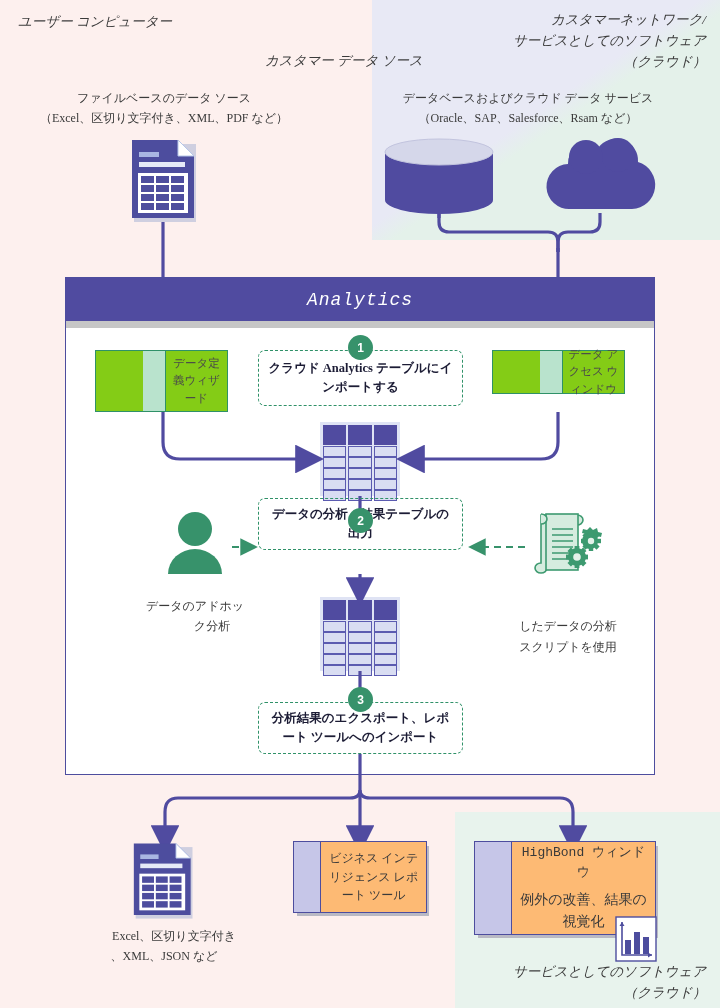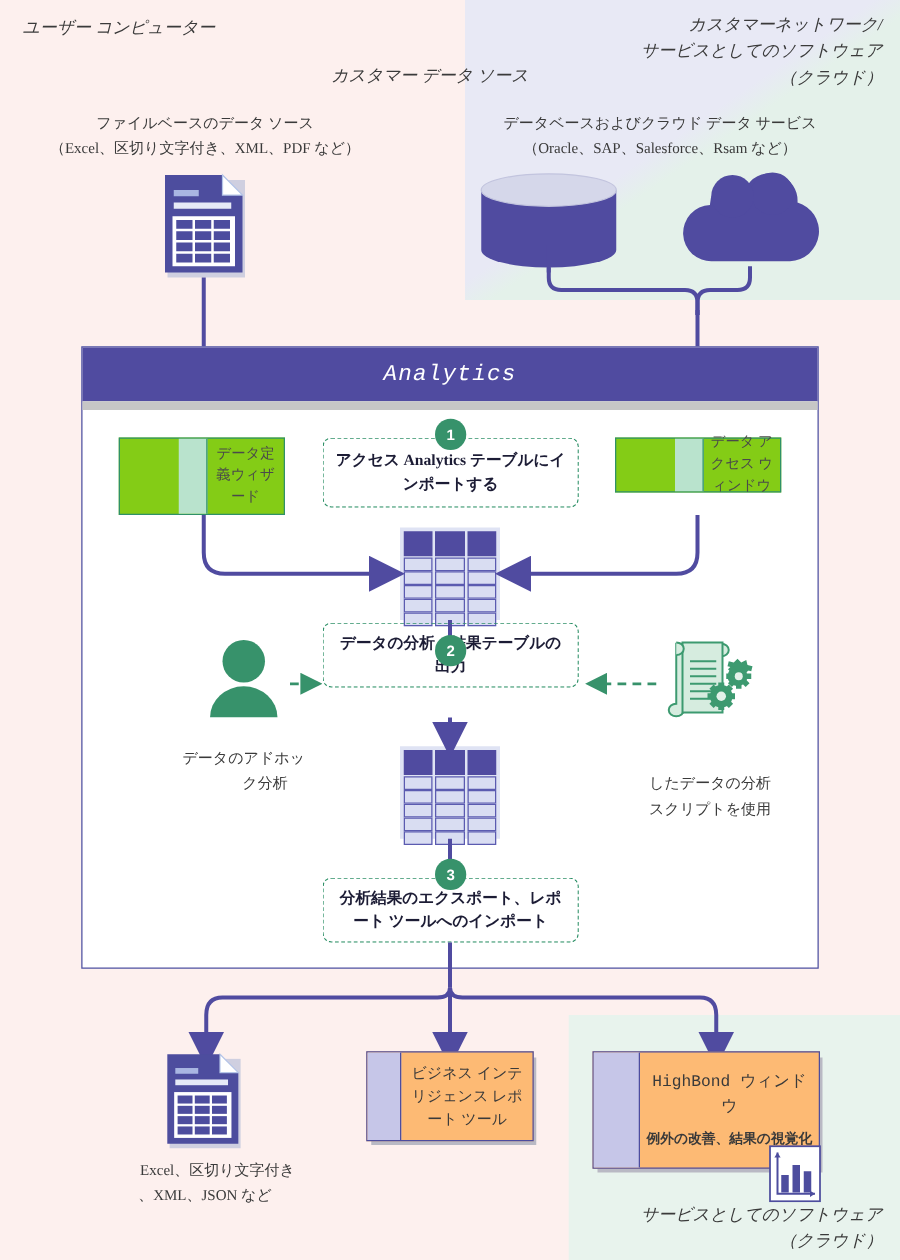--- a/index.html
+++ b/index.html
@@ -171,21 +171,21 @@
   <div class="sidebar"></div>
   <div class="body">データ定義ウィザード</div>
 </div>
 
 <div class="winbox" style="left:492px;top:350px;width:133px;height:44px;">
   <div class="sidebar"></div>
   <div class="body">データ アクセス ウィンドウ</div>
 </div>
 
 <div class="stepbox" style="left:258px;top:350px;width:205px;height:56px;">
-  <span>アクセス Analytics テーブルにインポートする</span>
+  <span>クラウド Analytics テーブルにインポートする</span>
 </div>
 <div class="badge" style="left:348px;top:335px;">1</div>
 
 <div class="tblicon" style="left:320px;top:422px;width:80px;height:74px;">
   <div class="hdr">
       <span></span>
       <span></span>
       <span></span>
     </div>
   <div class="rw">
@@ -354,21 +354,21 @@
 
 <div class="winboxp" style="left:293px;top:841px;width:134px;height:72px;">
   <div class="sidebar"></div>
   <div class="body">ビジネス インテリジェンス レポート ツール</div>
 </div>
 
 <div class="winboxp" style="left:474px;top:841px;width:182px;height:94px;">
   <div class="sidebar"></div>
   <div class="body">
     <div style="font-family:'Liberation Mono','DejaVu Sans Mono',monospace;font-size:13px;">HighBond ウィンドウ</div>
-    <div style="font-size:11px;margin-top:6px;font-weight:bold;">例外の改善、結果の視覚化</div>
+    <div style="font-size:14px;margin-top:6px;">例外の改善、結果の視覚化</div>
   </div>
 </div>
 
 <svg class="abs" style="left:615px;top:916px;" width="42" height="46" viewBox="0 0 42 46">
   <rect x="1" y="1" width="40" height="44" fill="#ffffff" stroke="#4d4d9e" stroke-width="1.4"></rect>
   <g fill="#4d4d9e">
     <rect x="10" y="24" width="6" height="14"></rect>
     <rect x="19" y="16" width="6" height="22"></rect>
     <rect x="28" y="21" width="6" height="17"></rect>
   </g>

